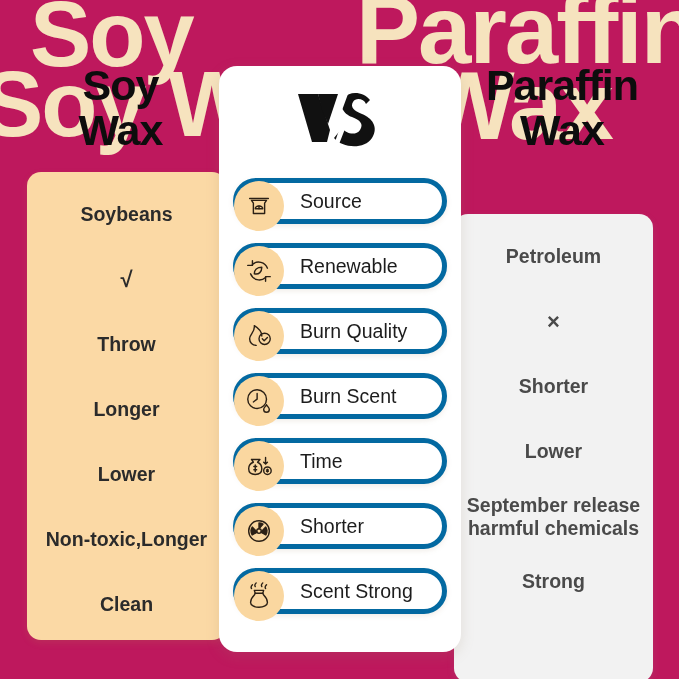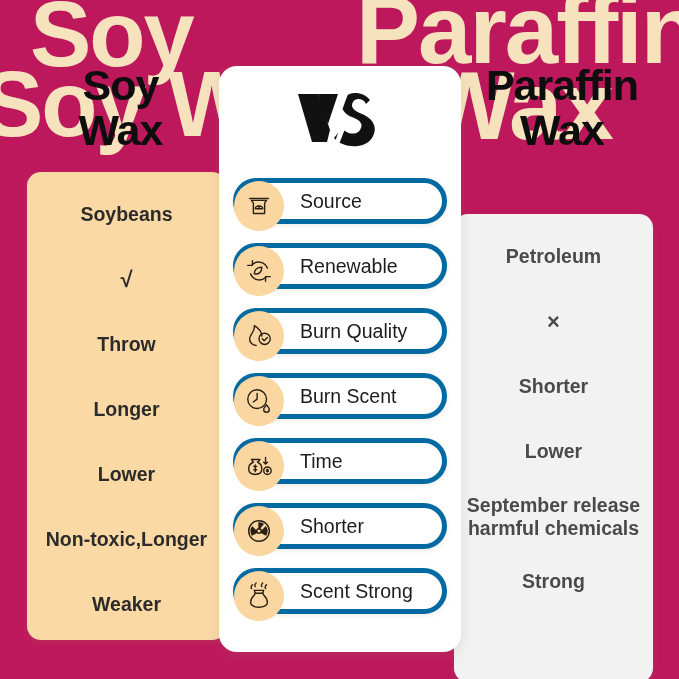--- a/index.html
+++ b/index.html
@@ -176,21 +176,21 @@
       <div class="value-row">
         <div class="value-text">Longer</div>
       </div>
       <div class="value-row">
         <div class="value-text">Lower</div>
       </div>
       <div class="value-row">
         <div class="value-text">Non-toxic,Longer</div>
       </div>
       <div class="value-row">
-        <div class="value-text">Weaker</div>
+        <div class="value-text">Clean</div>
       </div>
     </div>
 
   <div class="panel panel-right" id="right-panel">
       <div class="value-row">
         <div class="value-text">Petroleum</div>
       </div>
       <div class="value-row">
         <div class="value-text sym">×</div>
       </div>

